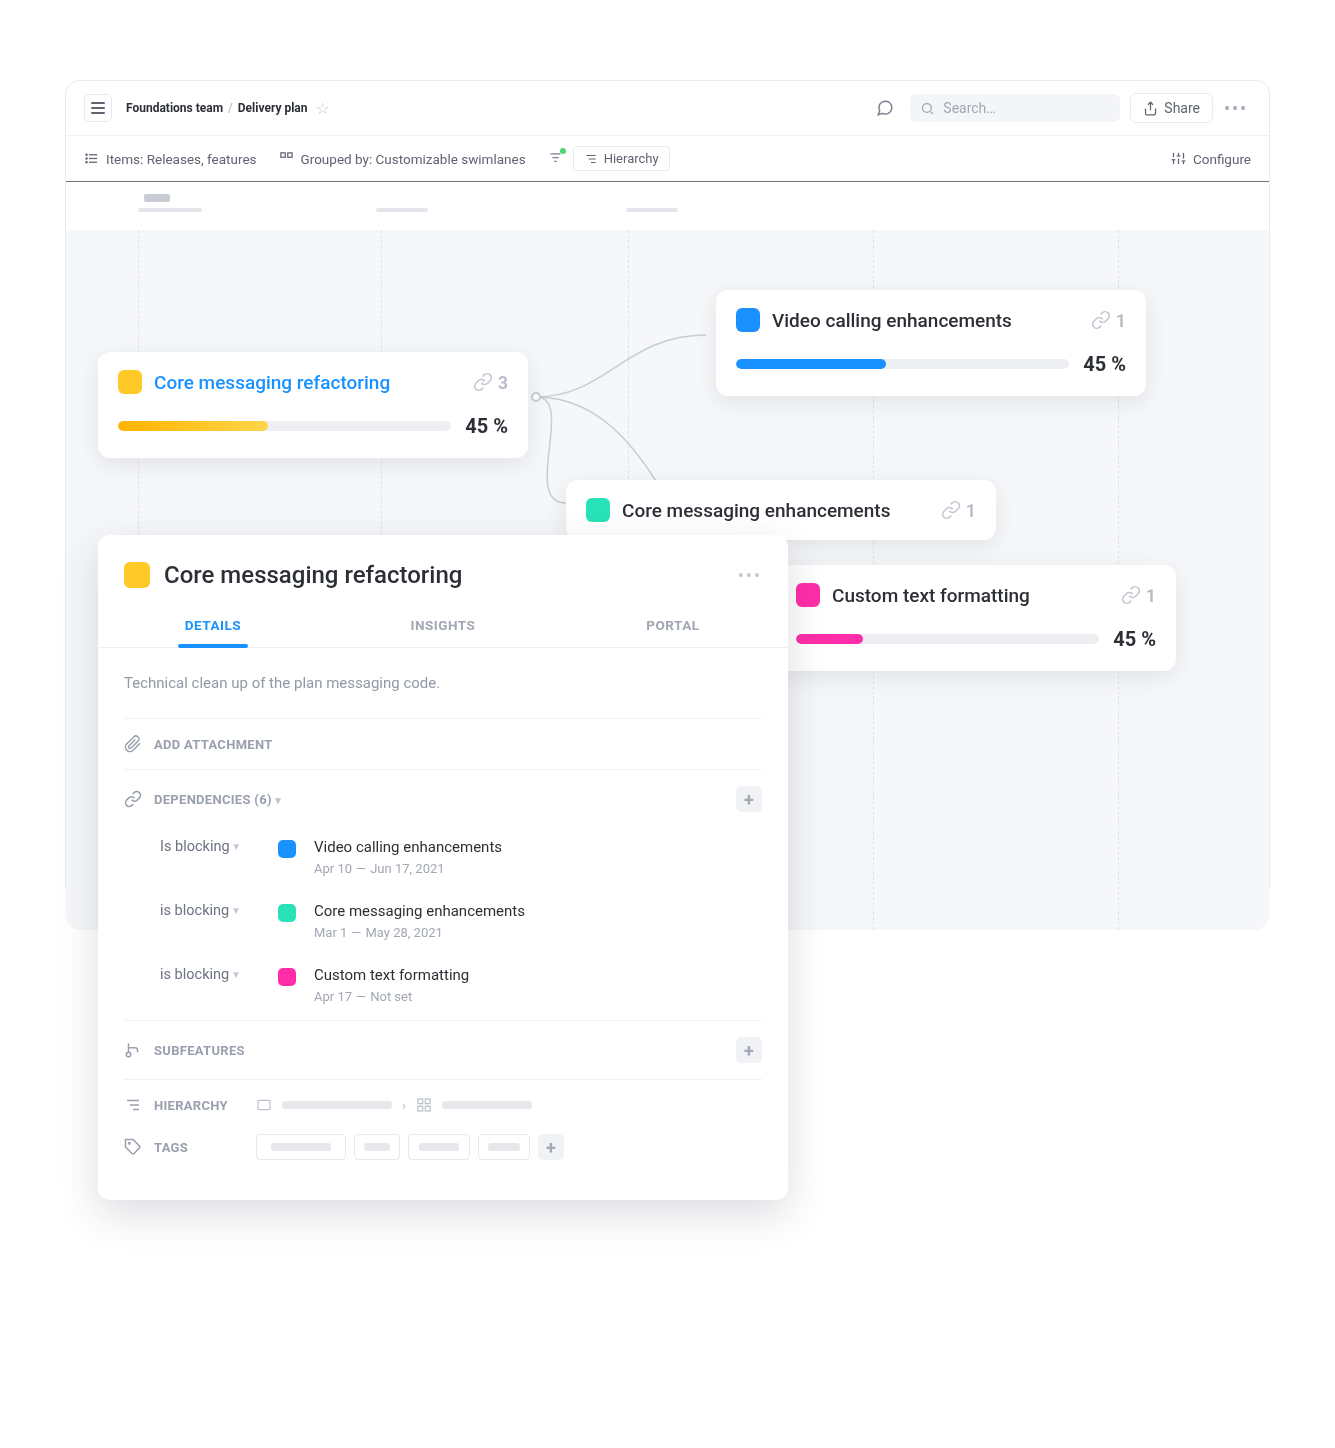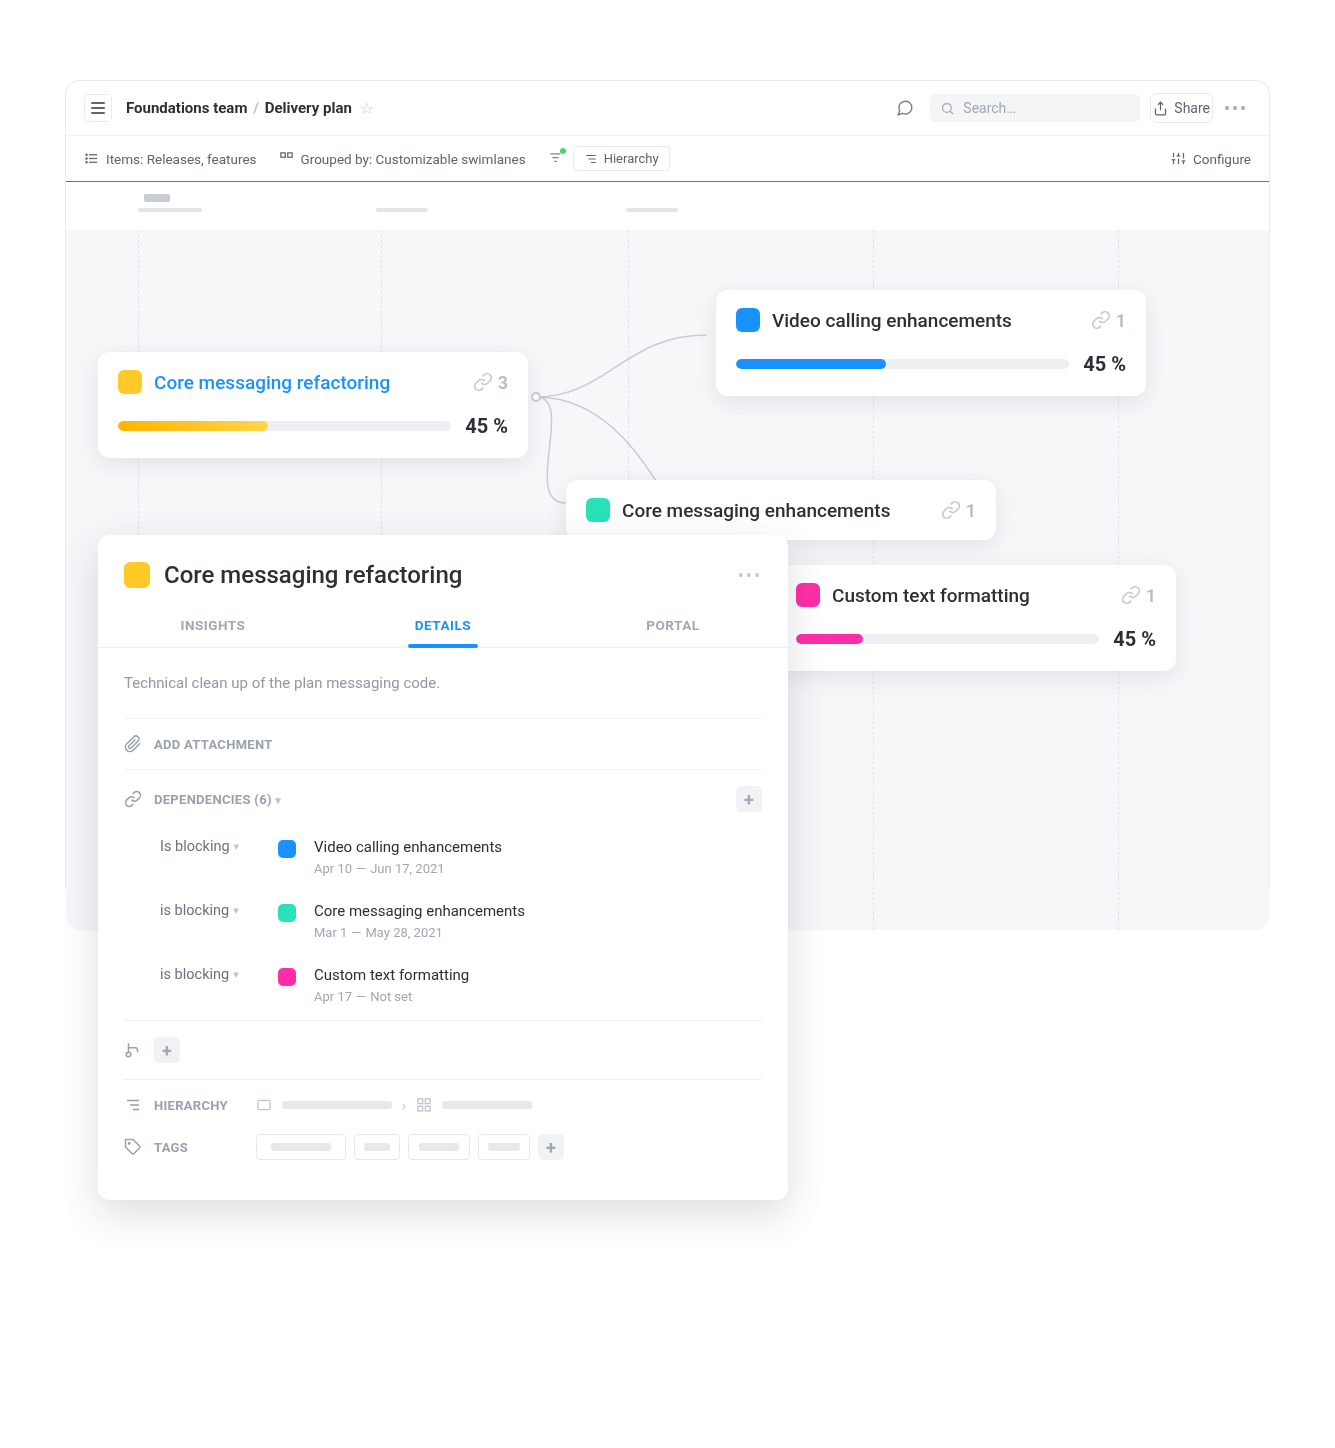--- a/index.html
+++ b/index.html
@@ -20,28 +20,28 @@
   background: #fff;
   overflow: visible;
 }
 
 .hdr {
   display: flex; align-items: center; padding: 12px 18px;
   border-bottom: 1px solid #f0f1f3;
 }
 .hamburger { width: 28px; height: 28px; border: 1px solid #e8eaed; border-radius: 5px; display: flex; flex-direction: column; justify-content: center; align-items: center; gap: 3px; }
 .hamburger span { width: 14px; height: 2px; background: #5e6470; border-radius: 1px; }
-.crumb { margin-left: 14px; font-size: 15px; font-weight: 700; color: #2c2f35; }
+.crumb { margin-left: 14px; font-size: 12px; font-weight: 700; color: #2c2f35; }
 .crumb .sep { color: #b7bcc5; font-weight: 500; margin: 0 2px; }
 .star { margin-left: 8px; color: #c4c8d0; font-size: 16px; }
 .spacer { flex: 1; }
 .icon-btn { width: 30px; height: 30px; display: flex; align-items: center; justify-content: center; color: #7b828f; border-radius: 5px; }
 .search { display: flex; align-items: center; background: #f4f5f7; border-radius: 6px; padding: 6px 10px; width: 210px; margin: 0 10px; color: #a1a7b3; font-size: 14px; }
 .search svg { margin-right: 8px; }
-.share-btn { display: flex; align-items: center; border: 1px solid #e8eaed; border-radius: 6px; padding: 6px 2px; font-size: 14px; color: #5e6470; gap: 6px; }
+.share-btn { display: flex; align-items: center; border: 1px solid #e8eaed; border-radius: 6px; padding: 6px 12px; font-size: 14px; color: #5e6470; gap: 6px; }
 .more-btn { margin-left: 8px; color: #a1a7b3; font-size: 18px; letter-spacing: 2px; }
 
 .tbar {
   display: flex; align-items: center; padding: 10px 18px; font-size: 13.5px; color: #5e6470;
   border-bottom: 1px solid #737373;
 }
 .tbar-item { display: flex; align-items: center; gap: 7px; margin-right: 22px; }
 .tbar-item svg { flex-shrink: 0; }
 .filter-icon { position: relative; color: #7b828f; }
 .filter-dot { position: absolute; top: -2px; right: -3px; width: 6px; height: 6px; background: #4cd37a; border-radius: 50%; }
@@ -294,22 +294,22 @@
       </div>
     </div>
 
     <div class="panel" style="left:32px; top:305px;">
       <div class="panel-hdr">
         <div class="chip" style="background:#ffc928;"></div>
         <div class="panel-title">Core messaging refactoring</div>
         <div class="panel-more">•••</div>
       </div>
       <div class="tabs">
+        <div class="tab active">DETAILS</div>
         <div class="tab">INSIGHTS</div>
-        <div class="tab active">DETAILS</div>
         <div class="tab">PORTAL</div>
       </div>
       <div class="panel-body">
         <div class="desc">Technical clean up of the plan messaging code.</div>
 
         <div class="section">
           <svg width="18" height="18" viewBox="0 0 24 24" fill="none" stroke="currentColor" stroke-width="2">
               <path d="M21.44 11.05l-9.19 9.19a6 6 0 01-8.49-8.49l9.19-9.19a4 4 0 015.66 5.66l-9.2 9.19a2 2 0 01-2.83-2.83l8.49-8.48"></path>
             </svg>
           <span class="label">ADD ATTACHMENT</span>
@@ -358,20 +358,21 @@
             </div>
           </div>
         </div>
 
         <div class="section">
           <svg width="18" height="18" viewBox="0 0 24 24" fill="none" stroke="currentColor" stroke-width="2">
               <path d="M6 3v12"></path>
               <circle cx="6" cy="18" r="3"></circle>
               <path d="M6 9h9a3 3 0 013 3v3"></path>
             </svg>
+          <span class="label">SUBFEATURES</span>
           <div class="add">+</div>
         </div>
 
         <div class="section" style="border-top:1px solid #f0f1f3;">
           <svg width="18" height="18" viewBox="0 0 24 24" fill="none" stroke="currentColor" stroke-width="2">
               <path d="M4 6h16M8 12h12M12 18h8"></path>
             </svg>
           <span style="width:90px;">HIERARCHY</span>
           <div class="hier-row" style="gap:10px;">
             <svg width="16" height="16" viewBox="0 0 24 24" fill="none" stroke="#bfc4ce" stroke-width="2">

